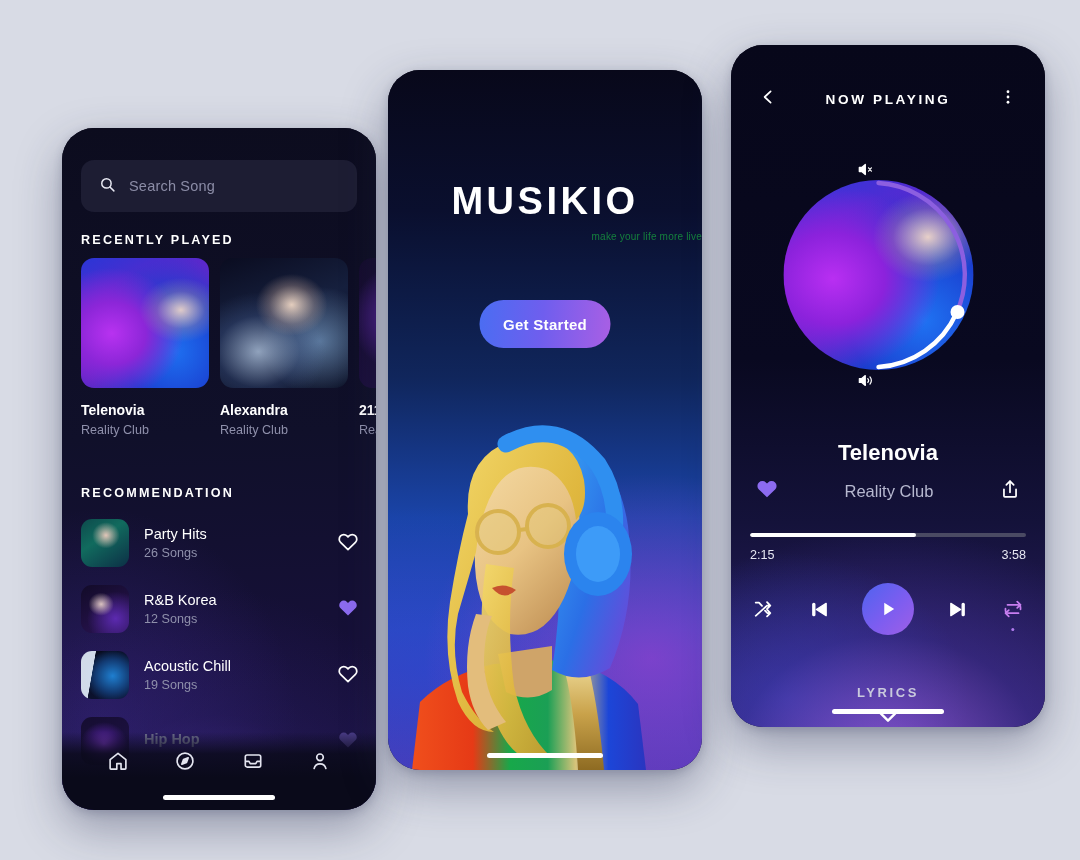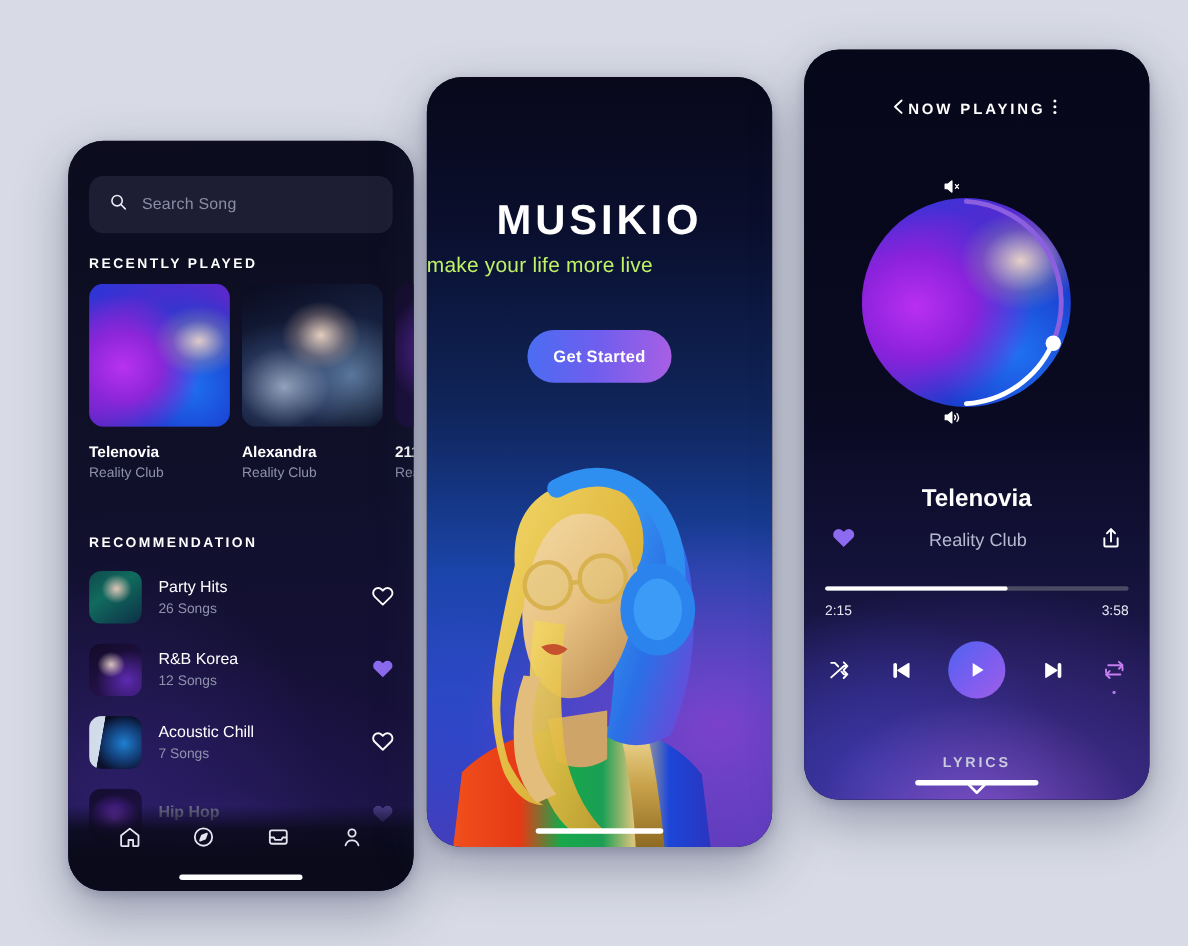--- a/index.html
+++ b/index.html
@@ -140,22 +140,22 @@
     position: absolute; inset: 0;
     background:
       radial-gradient(110% 40% at 84% 84%, rgba(182,62,216,.55) 0%, rgba(120,40,180,0) 66%),
       radial-gradient(90% 34% at 12% 86%, rgba(40,70,220,.42) 0%, rgba(20,30,120,0) 70%);
   }
   .brand {
     position: absolute; left: 0; right: 0; top: 110px; text-align: center;
     color: #fff; font-size: 38px; font-weight: 700; letter-spacing: 3.5px;
   }
   .tagline {
-    position: absolute; left: 0; right: 0; top: 161px; text-align: left;
-    color: #bef264; font-size: 19px; letter-spacing: .2px;
+    position: absolute; left: 0; right: 0; top: 161px; text-align: right;
+    color: #15803d; font-size: 10px; letter-spacing: .2px;
   }
   .get-started {
     position: absolute; left: 50%; transform: translateX(-50%); top: 230px;
     width: 131px; height: 48px; border-radius: 26px; border: none;
     background: linear-gradient(95deg, #4a6df2 0%, #6f5eee 48%, #a95fe4 100%);
     color: #fff; font-size: 15px; font-weight: 700; letter-spacing: .3px;
     font-family: "Liberation Sans", sans-serif; cursor: pointer;
   }
   
   .hero { position: absolute; left: 0; right: 0; bottom: 0; height: 368px; overflow: hidden; }
@@ -165,21 +165,21 @@
   #phone-player { left: 731px; top: 45px; width: 314px; height: 682px; }
   .player-bg {
     position: absolute; inset: 0;
     background:
       radial-gradient(125% 46% at 50% 104%, rgba(150,92,220,.80) 0%, rgba(74,54,170,.40) 38%, rgba(8,8,24,0) 72%),
       radial-gradient(80% 30% at 18% 96%, rgba(48,72,210,.52) 0%, rgba(8,8,24,0) 72%),
       linear-gradient(180deg, #07071a 0%, #090920 46%, #14123a 70%, #221a54 86%, #2e2168 100%);
   }
   .pl-header {
     position: absolute; left: 0; right: 0; top: 40px; height: 28px;
-    display: flex; align-items: center; justify-content: center;
+    display: flex; align-items: center; justify-content: space-between;
     padding: 0 28px;
   }
   .pl-title { color: #fff; font-size: 13.6px; font-weight: 700; letter-spacing: 2.6px; }
   .art-wrap { position: absolute; left: 50%; transform: translateX(-50%); top: 120px; width: 215px; height: 220px; }
   .art-circle {
     position: absolute; left: 3px; top: 15px; width: 190px; height: 190px;
     border-radius: 50%; overflow: hidden;
     background:
       radial-gradient(44% 36% at 76% 30%, rgba(242,216,200,.95) 0%, rgba(190,160,152,.28) 42%, rgba(0,0,0,0) 66%),
       radial-gradient(76% 66% at 26% 52%, #b92ff2 0%, #8c22dc 36%, rgba(40,18,120,0) 74%),
@@ -281,21 +281,21 @@
             <svg width="22" height="22" viewBox="0 0 24 24" fill="#8c6bf0">
               <path d="M12 20.3 3.9 12.4a4.9 4.9 0 0 1 0-7 4.9 4.9 0 0 1 7 0l1.1 1.1 1.1-1.1a4.9 4.9 0 0 1 7 0 4.9 4.9 0 0 1 0 7z"></path>
             </svg>
           </span>
         </div>
 
         <div class="rec-item">
           <div class="rec-thumb th-acoustic"></div>
           <div class="rec-meta">
             <div class="rec-name">Acoustic Chill</div>
-            <div class="rec-count">7 Songs</div>
+            <div class="rec-count">19 Songs</div>
           </div>
           <span class="heart-btn">
             <svg width="22" height="22" viewBox="0 0 24 24" fill="none" stroke="#ffffff" stroke-width="1.9">
               <path d="M12 20.3 3.9 12.4a4.9 4.9 0 0 1 0-7 4.9 4.9 0 0 1 7 0l1.1 1.1 1.1-1.1a4.9 4.9 0 0 1 7 0 4.9 4.9 0 0 1 0 7z" stroke-linejoin="round"></path>
             </svg>
           </span>
         </div>
 
         <div class="rec-item faded">
           <div class="rec-thumb th-hiphop"></div>

